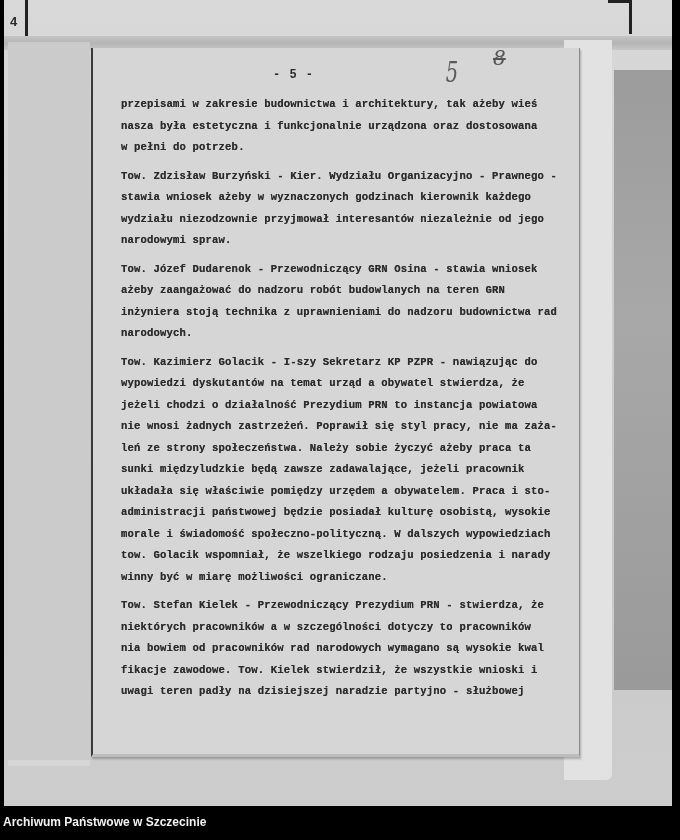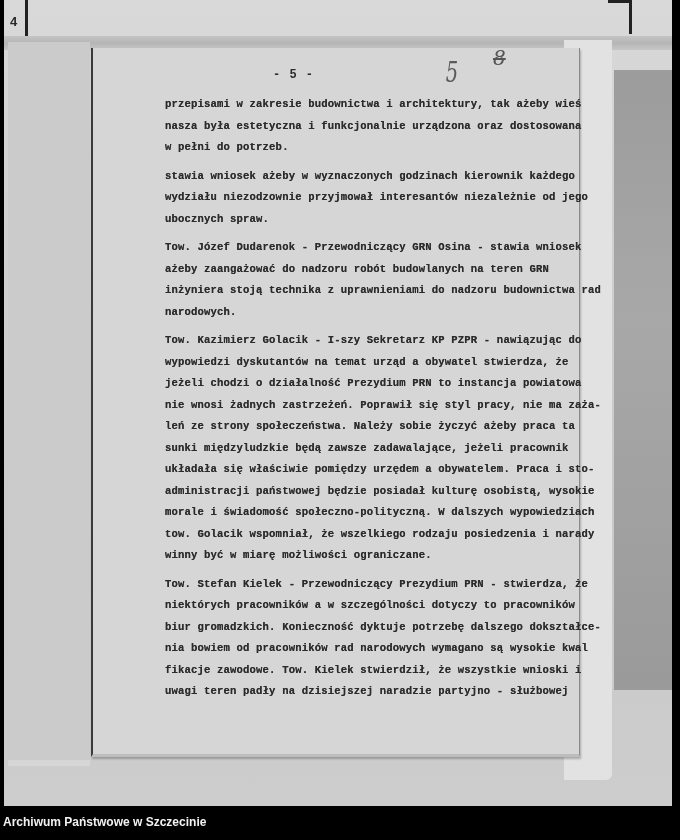--- a/index.html
+++ b/index.html
@@ -142,21 +142,20 @@
     }
     .line {
       display: block;
       font-size: 10.6px;
       line-height: 21.5px;
       color: #2b2b2b;
       white-space: pre;
       letter-spacing: 0.15px;
       font-weight: bold;
       text-shadow: 0 0 0.4px #555;
-      margin-left: 44px;
     }
     .footer-bar {
       position: absolute;
       left: 0;
       top: 806px;
       width: 680px;
       height: 48px;
       background: #000;
     }
     .footer-caption {
@@ -196,23 +195,24 @@
     <div class="handwritten-5">5</div>
     <div class="handwritten-8">8</div>
 
     <div class="body-text">
       <div class="para">
         <span class="line">przepisami w zakresie budownictwa i architektury, tak ażeby wieś</span>
         <span class="line">nasza była estetyczna i funkcjonalnie urządzona oraz dostosowana</span>
         <span class="line">w pełni do potrzeb.</span>
       </div>
       <div class="para">
+        <span class="line">Tow. Zdzisław Burzyński - Kier. Wydziału Organizacyjno - Prawnego -</span>
         <span class="line">stawia wniosek ażeby w wyznaczonych godzinach kierownik każdego</span>
         <span class="line">wydziału niezodzownie przyjmował interesantów niezależnie od jego</span>
-        <span class="line">ubocznych spraw.</span>
+        <span class="line">narodowymi spraw.</span>
       </div>
       <div class="para">
         <span class="line">Tow. Józef Dudarenok - Przewodniczący GRN Osina - stawia wniosek</span>
         <span class="line">ażeby zaangażować do nadzoru robót budowlanych na teren GRN</span>
         <span class="line">inżyniera stoją technika z uprawnieniami do nadzoru budownictwa rad</span>
         <span class="line">narodowych.</span>
       </div>
       <div class="para">
         <span class="line">Tow. Kazimierz Golacik - I-szy Sekretarz KP PZPR - nawiązując do</span>
         <span class="line">wypowiedzi dyskutantów na temat urząd a obywatel stwierdza, że</span>
@@ -222,21 +222,20 @@
         <span class="line">sunki międzyludzkie będą zawsze zadawalające, jeżeli pracownik</span>
         <span class="line">układała się właściwie pomiędzy urzędem a obywatelem. Praca i sto-</span>
         <span class="line">administracji państwowej będzie posiadał kulturę osobistą, wysokie</span>
         <span class="line">morale i świadomość społeczno-polityczną. W dalszych wypowiedziach</span>
         <span class="line">tow. Golacik wspomniał, że wszelkiego rodzaju posiedzenia i narady</span>
         <span class="line">winny być w miarę możliwości ograniczane.</span>
       </div>
       <div class="para">
         <span class="line">Tow. Stefan Kielek - Przewodniczący Prezydium PRN - stwierdza, że</span>
         <span class="line">niektórych pracowników a w szczególności dotyczy to pracowników</span>
-        <span class="line">biur gromadzkich. Konieczność dyktuje potrzebę dalszego dokształce-</span>
         <span class="line">nia bowiem od pracowników rad narodowych wymagano są wysokie kwal</span>
         <span class="line">fikacje zawodowe. Tow. Kielek stwierdził, że wszystkie wnioski i</span>
         <span class="line">uwagi teren padły na dzisiejszej naradzie partyjno - służbowej</span>
       </div>
     </div>
   </div>
 </div>
 
 <div class="footer-bar">
   <div class="footer-caption">Archiwum Państwowe w Szczecinie</div>

